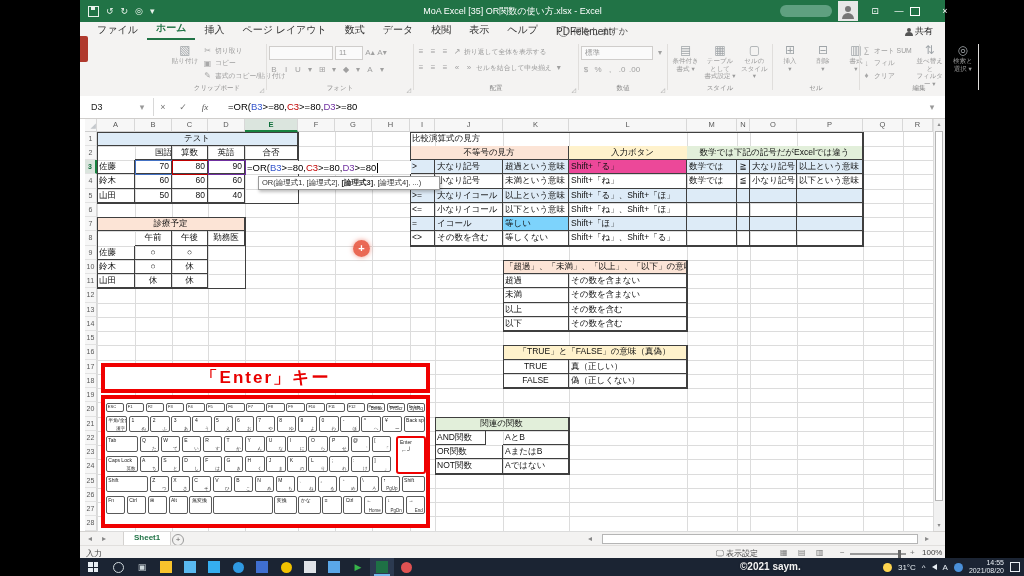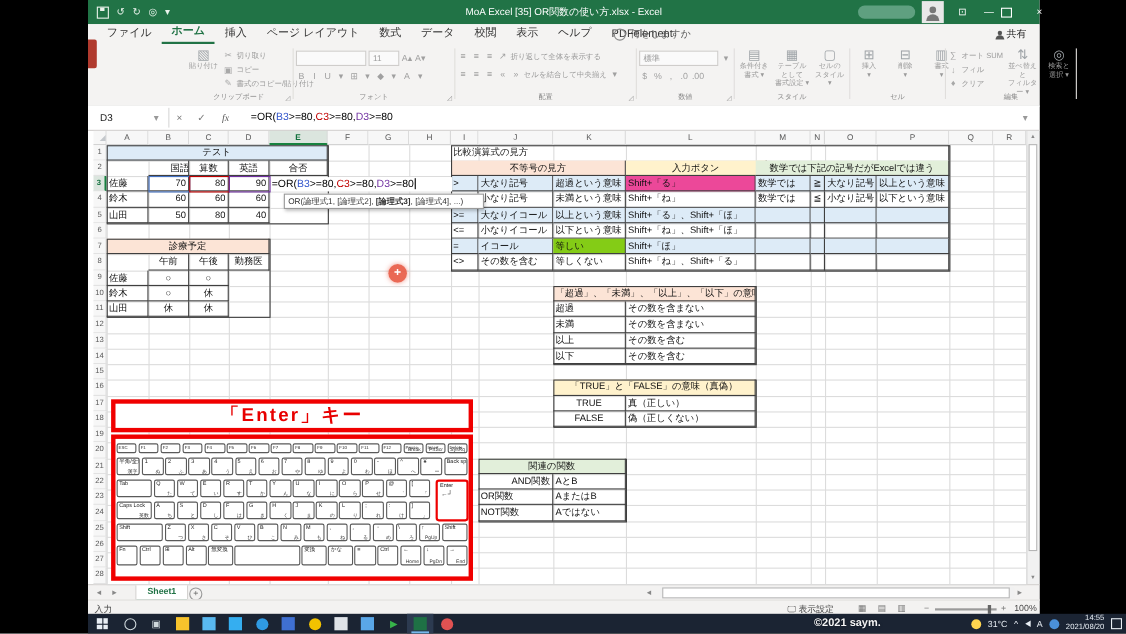--- a/index.html
+++ b/index.html
@@ -610,21 +610,21 @@
     <div class="cell" style="left: 410px; top: 202.75px; width: 25px; height: 14.25px; line-height: 13.25px; text-align: left;">&lt;=</div>
     <div class="cell" style="left: 435px; top: 202.75px; width: 68px; height: 14.25px; line-height: 13.25px; text-align: left;">小なりイコール</div>
     <div class="cell" style="left: 503px; top: 202.75px; width: 66px; height: 14.25px; line-height: 13.25px; text-align: left;">以下という意味</div>
     <div class="cell" style="left: 569px; top: 202.75px; width: 118px; height: 14.25px; line-height: 13.25px; text-align: left;">Shift+「ね」、Shift+「ほ」</div>
     <div class="cell" style="left: 687px; top: 202.75px; width: 50px; height: 14.25px; line-height: 13.25px; text-align: left;"></div>
     <div class="cell" style="left: 737px; top: 202.75px; width: 13px; height: 14.25px; line-height: 13.25px; text-align: left;"></div>
     <div class="cell" style="left: 750px; top: 202.75px; width: 47px; height: 14.25px; line-height: 13.25px; text-align: left;"></div>
     <div class="cell" style="left: 797px; top: 202.75px; width: 66px; height: 14.25px; line-height: 13.25px; text-align: left;"></div>
     <div class="cell" style="left: 410px; top: 217px; width: 25px; height: 14.25px; line-height: 13.25px; background: rgb(221, 235, 247); text-align: left;">=</div>
     <div class="cell" style="left: 435px; top: 217px; width: 68px; height: 14.25px; line-height: 13.25px; background: rgb(221, 235, 247); text-align: left;">イコール</div>
-    <div class="cell" style="left: 503px; top: 217px; width: 66px; height: 14.25px; line-height: 13.25px; background: #84cc16; text-align: left;">等しい</div>
+    <div class="cell" style="left: 503px; top: 217px; width: 66px; height: 14.25px; line-height: 13.25px; background: #7dd3fc; text-align: left;">等しい</div>
     <div class="cell" style="left: 569px; top: 217px; width: 118px; height: 14.25px; line-height: 13.25px; background: rgb(221, 235, 247); text-align: left;">Shift+「ほ」</div>
     <div class="cell" style="left: 687px; top: 217px; width: 50px; height: 14.25px; line-height: 13.25px; background: rgb(221, 235, 247); text-align: left;"></div>
     <div class="cell" style="left: 737px; top: 217px; width: 13px; height: 14.25px; line-height: 13.25px; background: rgb(221, 235, 247); text-align: left;"></div>
     <div class="cell" style="left: 750px; top: 217px; width: 47px; height: 14.25px; line-height: 13.25px; background: rgb(221, 235, 247); text-align: left;"></div>
     <div class="cell" style="left: 797px; top: 217px; width: 66px; height: 14.25px; line-height: 13.25px; background: rgb(221, 235, 247); text-align: left;"></div>
     <div class="cell" style="left: 410px; top: 231.25px; width: 25px; height: 14.25px; line-height: 13.25px; text-align: left;">&lt;&gt;</div>
     <div class="cell" style="left: 435px; top: 231.25px; width: 68px; height: 14.25px; line-height: 13.25px; text-align: left;">その数を含む</div>
     <div class="cell" style="left: 503px; top: 231.25px; width: 66px; height: 14.25px; line-height: 13.25px; text-align: left;">等しくない</div>
     <div class="cell" style="left: 569px; top: 231.25px; width: 118px; height: 14.25px; line-height: 13.25px; text-align: left;">Shift+「ね」、Shift+「る」</div>
     <div class="cell" style="left: 687px; top: 231.25px; width: 50px; height: 14.25px; line-height: 13.25px; text-align: left;"></div>
@@ -642,21 +642,21 @@
     <div class="cell" style="left: 503px; top: 316.75px; width: 66px; height: 14.25px; line-height: 13.25px; text-align: left;">以下</div>
     <div class="cell" style="left: 569px; top: 316.75px; width: 118px; height: 14.25px; line-height: 13.25px; text-align: left;">その数を含む</div>
     <div class="tblframe" style="left: 503px; top: 259.75px; width: 185px; height: 72.25px;"></div>
     <div class="cell" style="left: 503px; top: 345.25px; width: 184px; height: 14.25px; line-height: 13.25px; background: rgb(255, 242, 204); text-align: center;">「TRUE」と「FALSE」の意味（真偽）</div>
     <div class="cell" style="left: 503px; top: 359.5px; width: 66px; height: 14.25px; line-height: 13.25px; text-align: center;">TRUE</div>
     <div class="cell" style="left: 569px; top: 359.5px; width: 118px; height: 14.25px; line-height: 13.25px; text-align: left;">真（正しい）</div>
     <div class="cell" style="left: 503px; top: 373.75px; width: 66px; height: 14.25px; line-height: 13.25px; text-align: center;">FALSE</div>
     <div class="cell" style="left: 569px; top: 373.75px; width: 118px; height: 14.25px; line-height: 13.25px; text-align: left;">偽（正しくない）</div>
     <div class="tblframe" style="left: 503px; top: 345.25px; width: 185px; height: 43.75px;"></div>
     <div class="cell" style="left: 435px; top: 416.5px; width: 134px; height: 14.25px; line-height: 13.25px; background: rgb(226, 239, 218); text-align: center;">関連の関数</div>
-    <div class="cell" style="left: 435px; top: 430.75px; width: 68px; height: 14.25px; line-height: 13.25px; text-align: right;">AND関数</div>
+    <div class="cell" style="left: 435px; top: 430.75px; width: 51px; height: 14.25px; line-height: 13.25px; text-align: left;">AND関数</div>
     <div class="cell" style="left: 503px; top: 430.75px; width: 66px; height: 14.25px; line-height: 13.25px; text-align: left;">AとB</div>
     <div class="cell" style="left: 435px; top: 445px; width: 68px; height: 14.25px; line-height: 13.25px; text-align: left;">OR関数</div>
     <div class="cell" style="left: 503px; top: 445px; width: 66px; height: 14.25px; line-height: 13.25px; text-align: left;">AまたはB</div>
     <div class="cell" style="left: 435px; top: 459.25px; width: 68px; height: 14.25px; line-height: 13.25px; text-align: left;">NOT関数</div>
     <div class="cell" style="left: 503px; top: 459.25px; width: 66px; height: 14.25px; line-height: 13.25px; text-align: left;">Aではない</div>
     <div class="tblframe" style="left: 435px; top: 416.5px; width: 135px; height: 58px;"></div>
     <div id="fstrip" style="left: 245px; top: 160.5px; width: 164px; height: 13.25px;"><span style="color: rgb(0, 0, 0);">=OR(</span><span style="color: rgb(51, 85, 204);">B3</span><span style="color: rgb(0, 0, 0);">&gt;=80,</span><span style="color: rgb(192, 0, 0);">C3</span><span style="color: rgb(0, 0, 0);">&gt;=80,</span><span style="color: rgb(112, 48, 160);">D3</span><span style="color: rgb(0, 0, 0);">&gt;=80</span><span class="caret"></span></div>
     <div class="refbox" style="left: 135px; top: 160px; width: 38px; height: 15.25px; border: 1.6px solid rgb(68, 114, 196);"></div>
     <div class="refbox" style="left: 172px; top: 160px; width: 37px; height: 15.25px; border: 1.6px solid rgb(192, 0, 0);"></div>
     <div class="refbox" style="left: 208px; top: 160px; width: 38px; height: 15.25px; border: 1.6px solid rgb(112, 48, 160);"></div>

